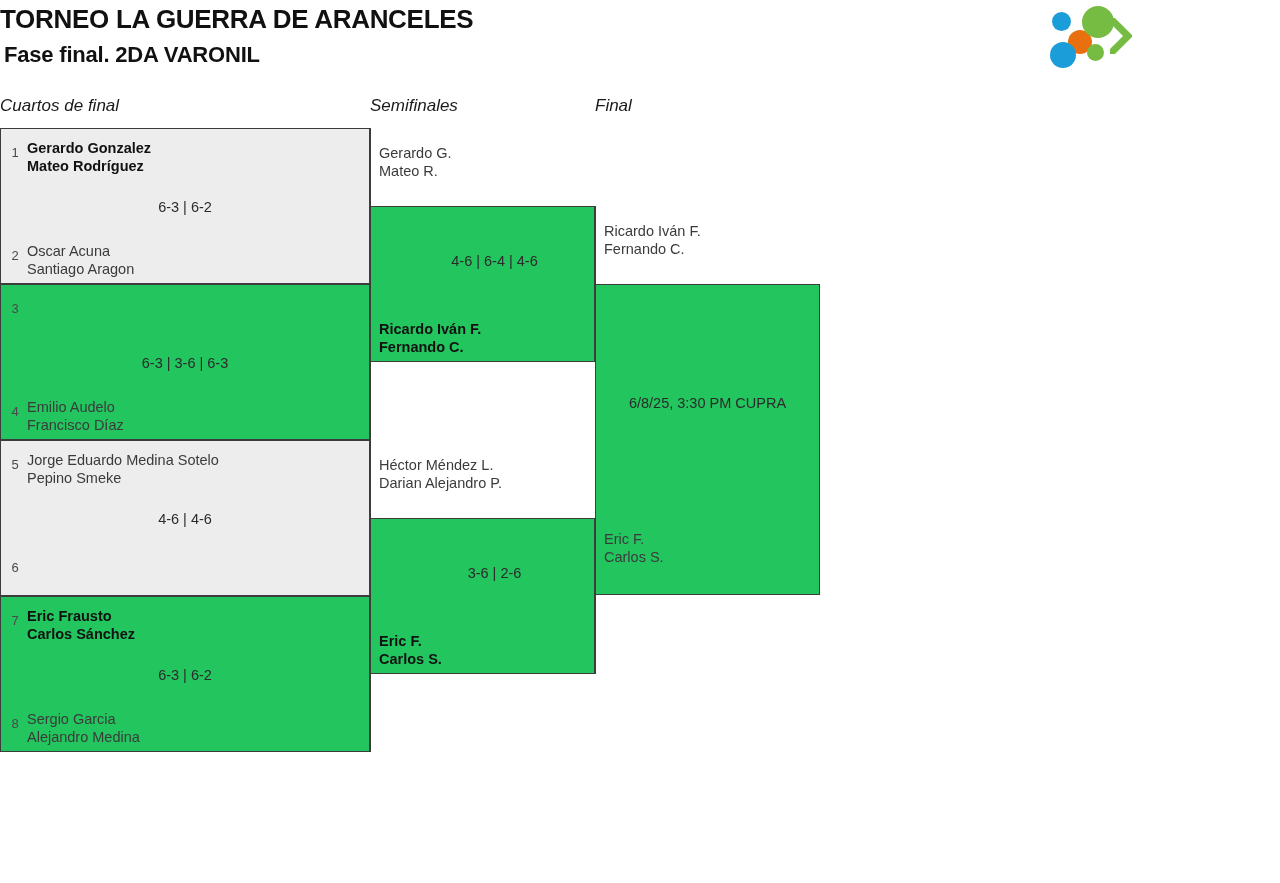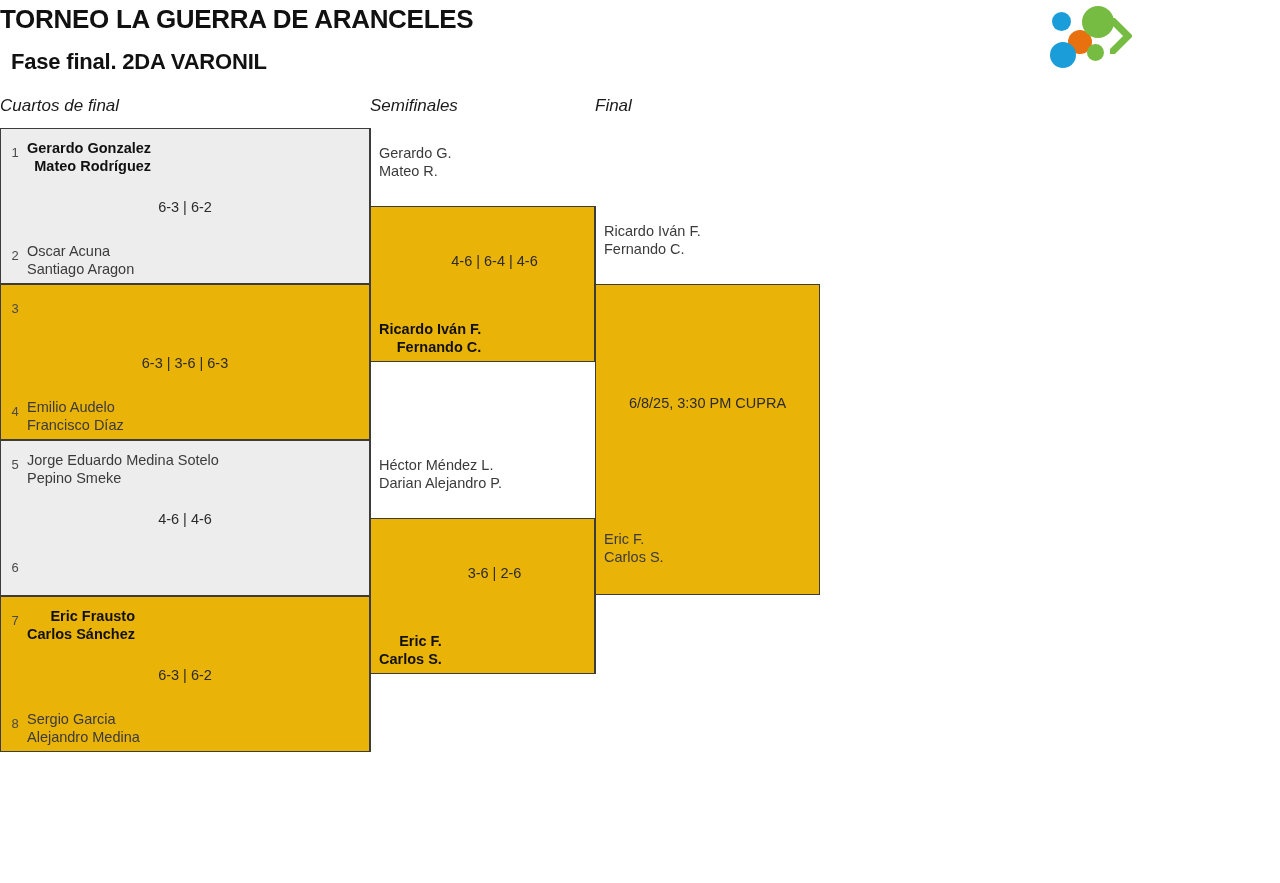--- a/index.html
+++ b/index.html
@@ -37,21 +37,21 @@
     margin: 0;
     padding: 2px 0 0 0;
     white-space: nowrap;
     color: #111111;
   }
   .title-line-2 {
     font-size: 22px;
     font-weight: 700;
     letter-spacing: -0.2px;
     line-height: 30px;
-    margin: 11px;
+    margin: 4px;
     white-space: nowrap;
     color: #111111;
   }
 
   
   #logo {
     position: absolute;
     left: 1050px;
     top: 4px;
     width: 226px;
@@ -105,39 +105,39 @@
   #hdr-qf { left: 0px;   top: 6px; width: 370px; }
   #hdr-sf { left: 370px; top: 6px; width: 225px; }
   #hdr-f  { left: 595px; top: 6px; width: 225px; }
 
   
   .match {
     position: absolute;
     border: 1px solid #3c3c3c;
   }
   .match.shaded { background: #ededed; }
-  .match.plain  { background: #eab308; }
+  .match.plain  { background: #22c55e; }
 
   .seed {
     position: absolute;
     left: 6px;
     font-size: 13px;
     color: #4a4a4a;
     width: 16px;
     text-align: center;
   }
   .team {
     position: absolute;
     left: 26px;
     font-size: 14.5px;
     line-height: 18px;
     color: #3b3b3b;
     white-space: nowrap;
   }
-  .team.winner { color: #111111; font-weight: 700; text-align: right; }
+  .team.winner { color: #111111; font-weight: 700; }
   .team-line { display: block; }
 
   .score {
     position: absolute;
     width: 100%;
     text-align: center;
     font-size: 14.5px;
     color: #2b2b2b;
     white-space: nowrap;
   }

